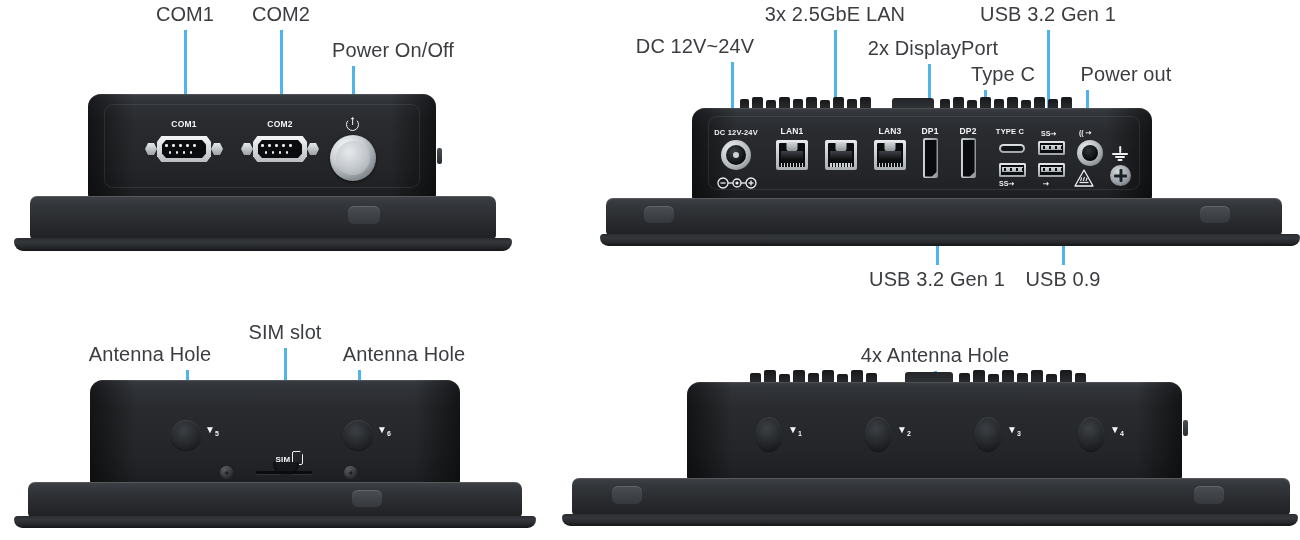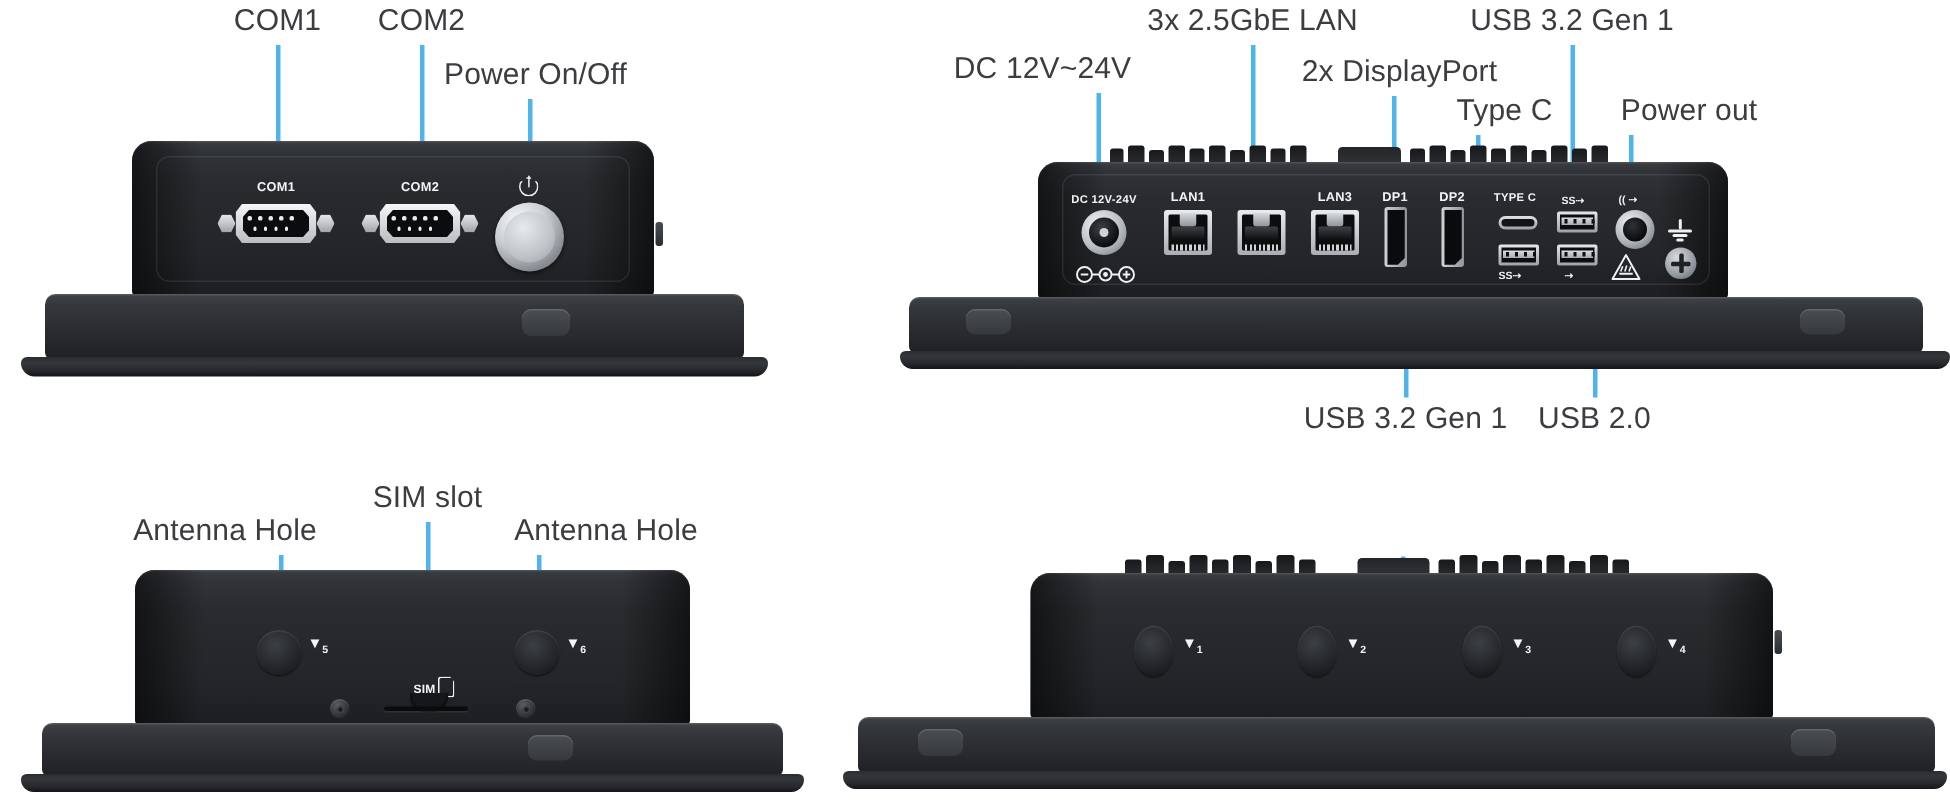--- a/index.html
+++ b/index.html
@@ -177,21 +177,21 @@
 <div class="stage">
 
 <div class="view" style="left:0;top:0;width:540px;height:270px;">
 
   <div class="callout c" style="left:185px;top:4px;">COM1</div>
   <div class="lead" style="left:184px;top:30px;height:92px;"></div>
 
   <div class="callout c" style="left:281px;top:4px;">COM2</div>
   <div class="lead" style="left:280px;top:30px;height:92px;"></div>
 
-  <div class="callout c" style="left:357px;top:40px;">Power On/Off</div>
+  <div class="callout c" style="left:393px;top:40px;">Power On/Off</div>
   <div class="lead" style="left:352px;top:66px;height:51px;"></div>
 
   <div class="body box" style="left:88px;top:94px;width:348px;height:104px;"></div>
   <div class="plate" style="left:104px;top:104px;width:316px;height:84px;"></div>
   <div class="nub" style="left:437px;top:148px;"></div>
 
   <div class="silk" style="left:184px;top:119px;">COM1</div>
   <div class="silk" style="left:280px;top:119px;">COM2</div>
 
   <div class="db9" style="left:146px;top:136px;width:76px;height:26px;">
@@ -259,21 +259,21 @@
 
   <div class="callout c" style="left:448px;top:4px;">USB 3.2 Gen 1</div>
   <div class="lead" style="left:447px;top:30px;height:100px;"></div>
 
   <div class="callout c" style="left:526px;top:64px;">Power out</div>
   <div class="lead" style="left:486px;top:90px;height:40px;"></div>
 
   <div class="callout c" style="left:337px;top:269px;">USB 3.2 Gen 1</div>
   <div class="lead" style="left:336px;top:219px;height:46px;"></div>
 
-  <div class="callout c" style="left:463px;top:269px;">USB 2.0</div>
+  <div class="callout c" style="left:463px;top:269px;">USB 0.9</div>
   <div class="lead" style="left:462px;top:219px;height:46px;"></div>
 
   <div class="fins" style="left:140px;top:96px;height:16px;">
     <div class="fin" style="width:9px;height:13px"></div>
     <div class="fin" style="width:11px;height:15px"></div>
     <div class="fin" style="width:10px;height:12px"></div>
     <div class="fin" style="width:11px;height:15px"></div>
     <div class="fin" style="width:10px;height:13px"></div>
     <div class="fin" style="width:11px;height:15px"></div>
     <div class="fin" style="width:10px;height:12px"></div>
@@ -446,20 +446,21 @@
         <i></i>
       </div>
 
   <div class="body bezel" style="left:28px;top:172px;width:494px;height:36px;"></div>
   <div class="bezel-tab" style="left:352px;top:180px;width:30px;height:17px;"></div>
   <div class="body bezel-lip" style="left:14px;top:206px;width:522px;height:12px;"></div>
 </div>
 
 <div class="view" style="left:560px;top:320px;width:740px;height:220px;">
 
+  <div class="callout c" style="left:375px;top:25px;">4x Antenna Hole</div>
   <div class="lead" style="left:374px;top:51px;height:53px;"></div>
 
   <div class="fins" style="left:190px;top:50px;height:16px;">
     <div class="fin" style="width:11px;height:13px"></div>
     <div class="fin" style="width:12px;height:16px"></div>
     <div class="fin" style="width:11px;height:12px"></div>
     <div class="fin" style="width:12px;height:16px"></div>
     <div class="fin" style="width:11px;height:13px"></div>
     <div class="fin" style="width:12px;height:16px"></div>
     <div class="fin" style="width:11px;height:12px"></div>

